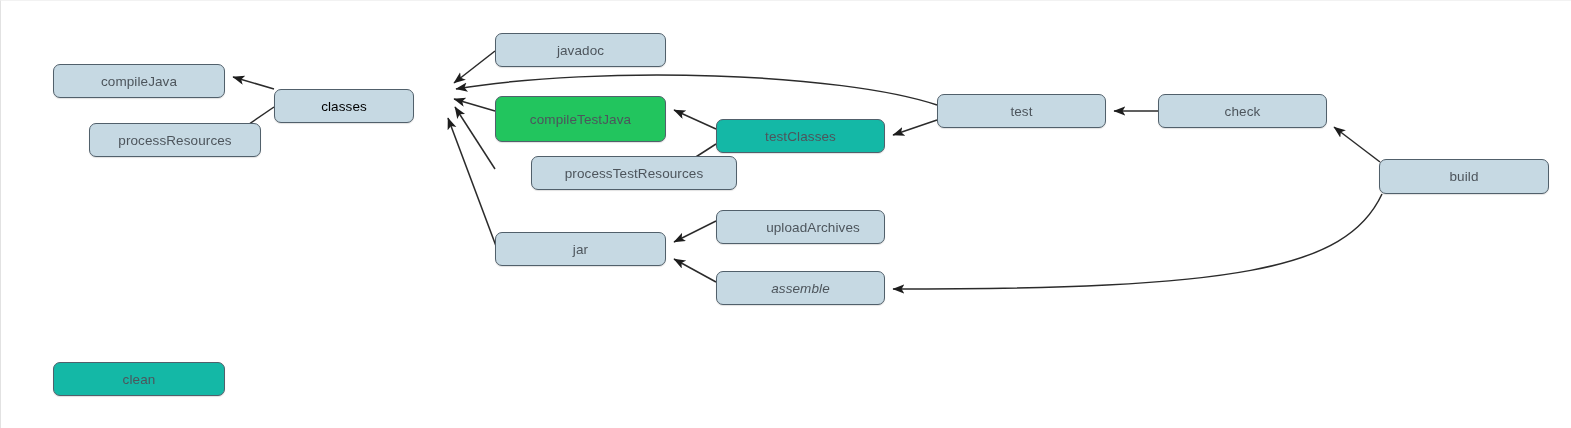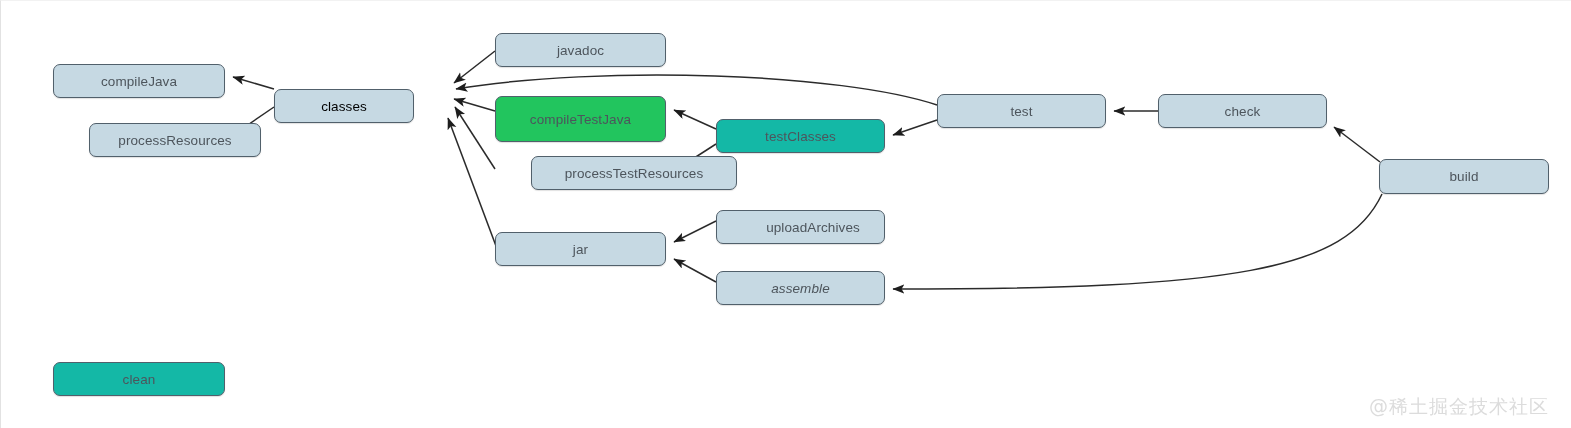--- a/index.html
+++ b/index.html
@@ -127,15 +127,14 @@
         <span class="node-label">check</span>
       </div>
       <div class="node" style="left: 1378px; top: 158px; width: 170px; height: 35px; background: rgb(198, 217, 227); border-color: rgb(81, 96, 107); color: rgb(77, 85, 92);">
         <span class="node-label">build</span>
       </div>
       <div class="node" style="left: 52px; top: 361px; width: 172px; height: 34px; background: #14b8a6; border-color: rgb(81, 96, 107); color: rgb(77, 85, 92);">
         <span class="node-label">clean</span>
       </div>
     </div>
 
-  <div id="watermark">@稀土掘金技术社区</div>
 
 </div>
 
 </body></html>

